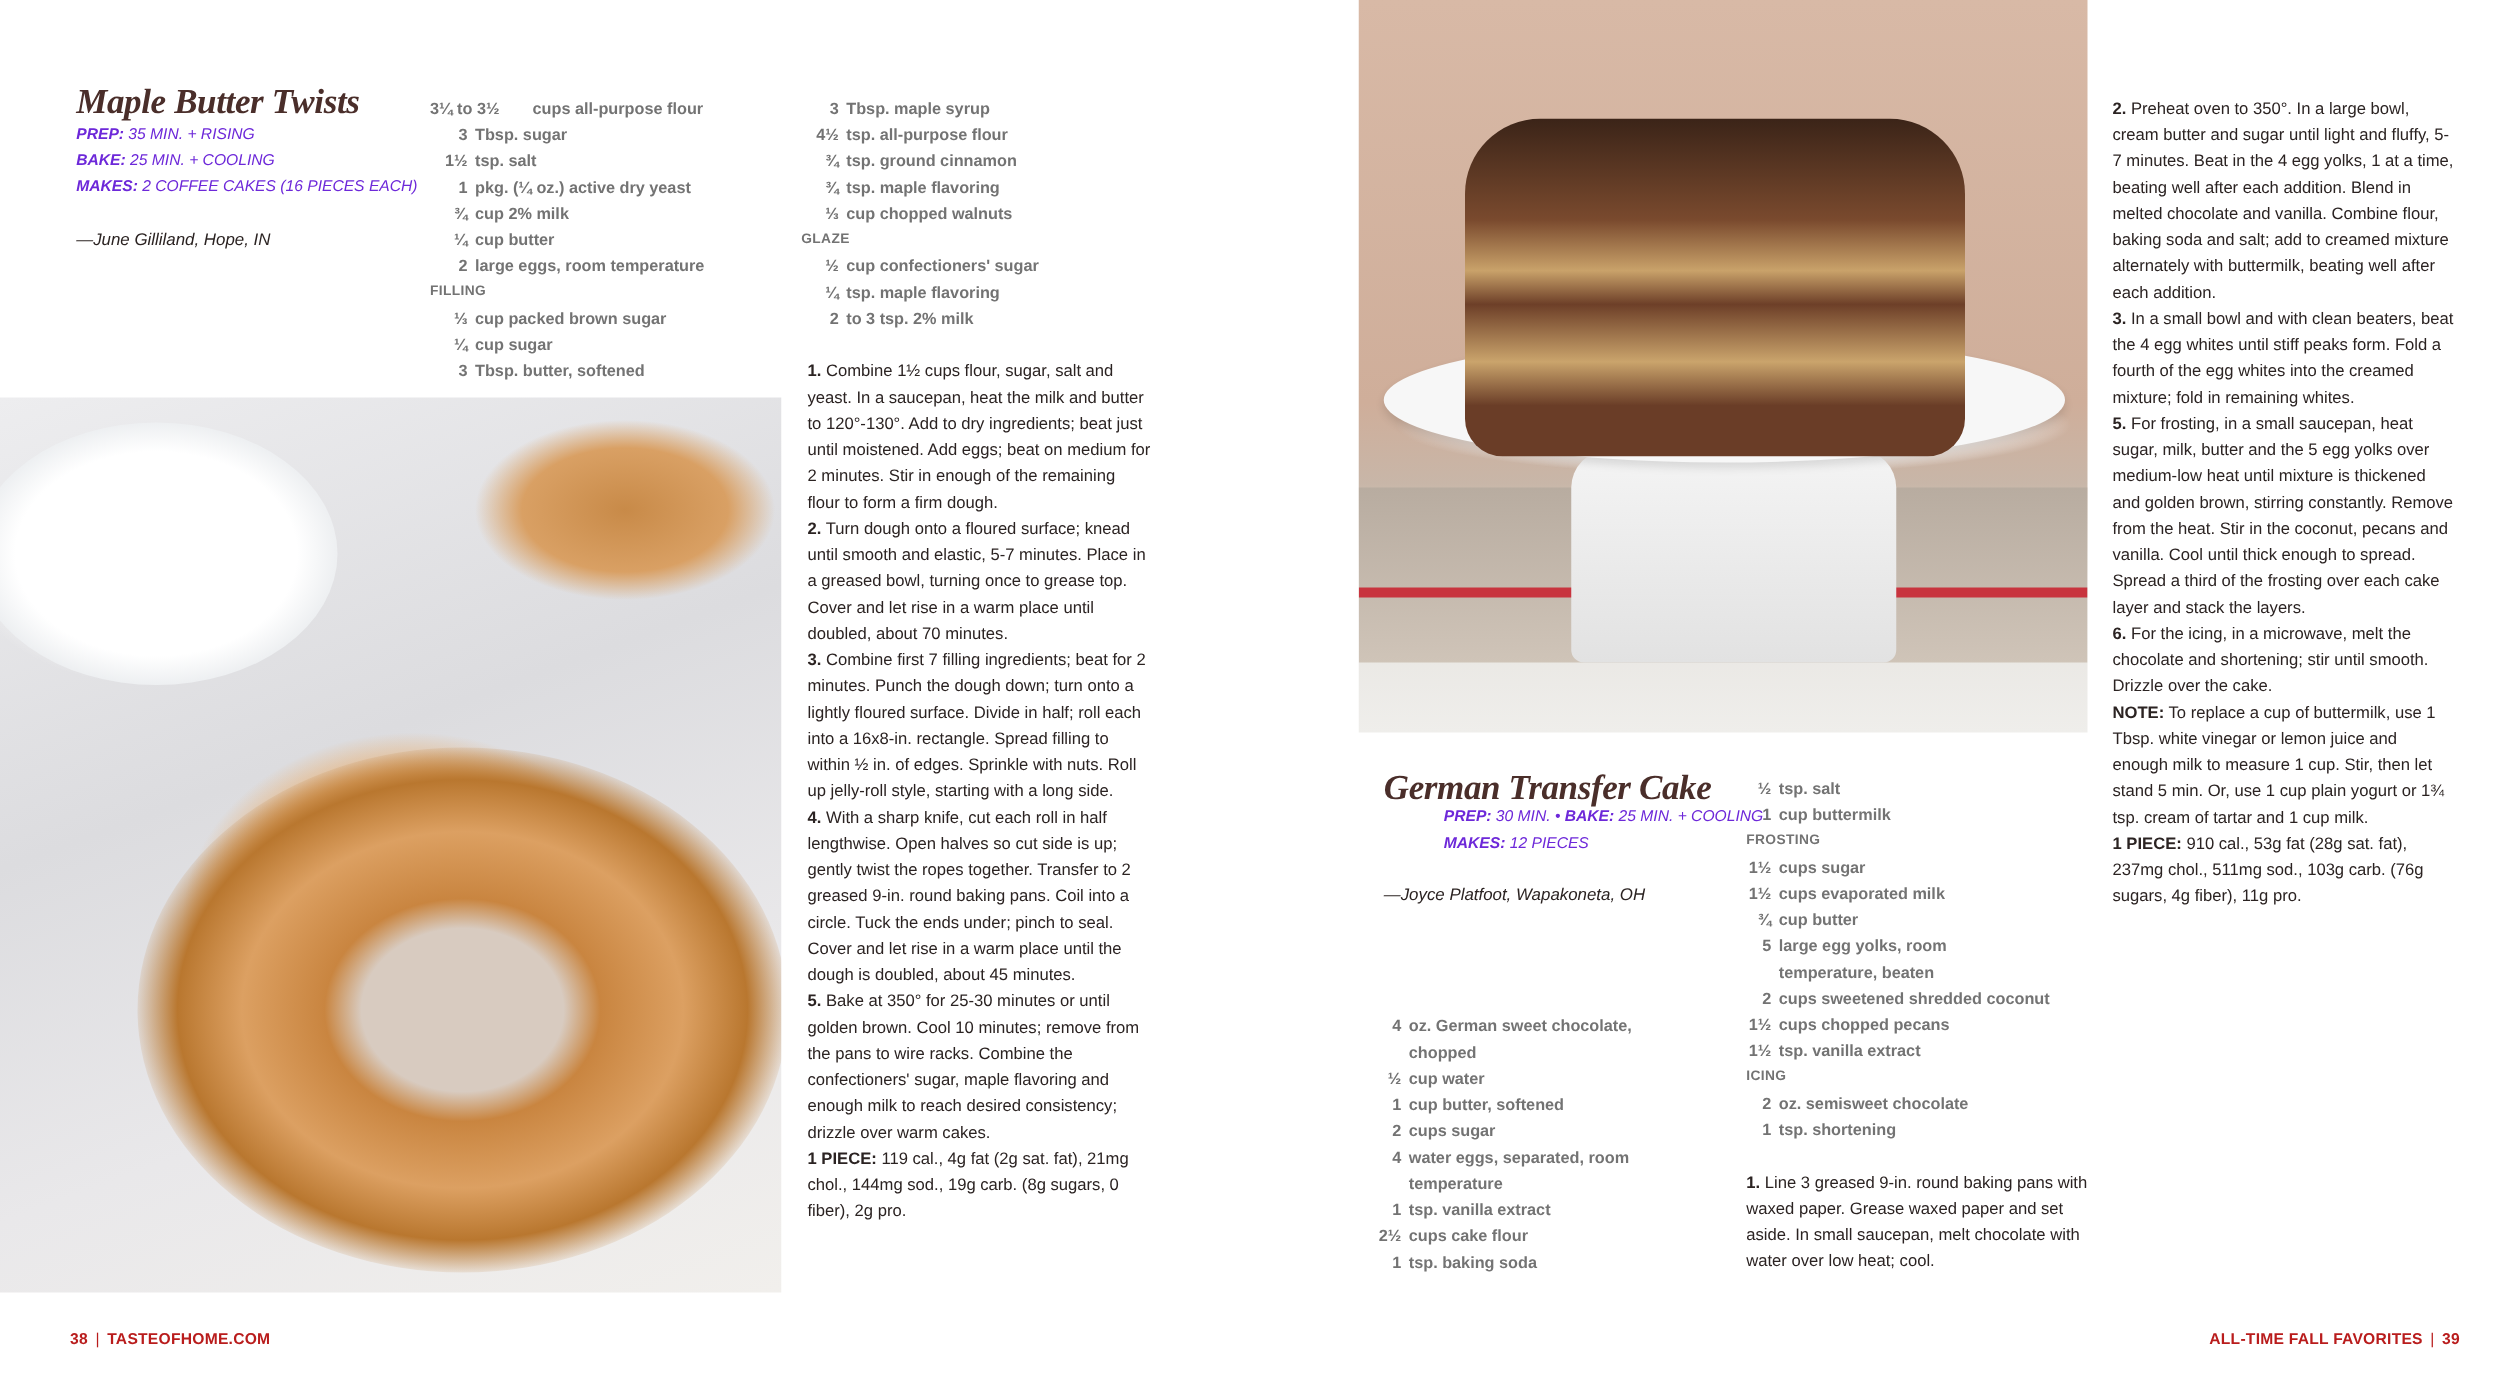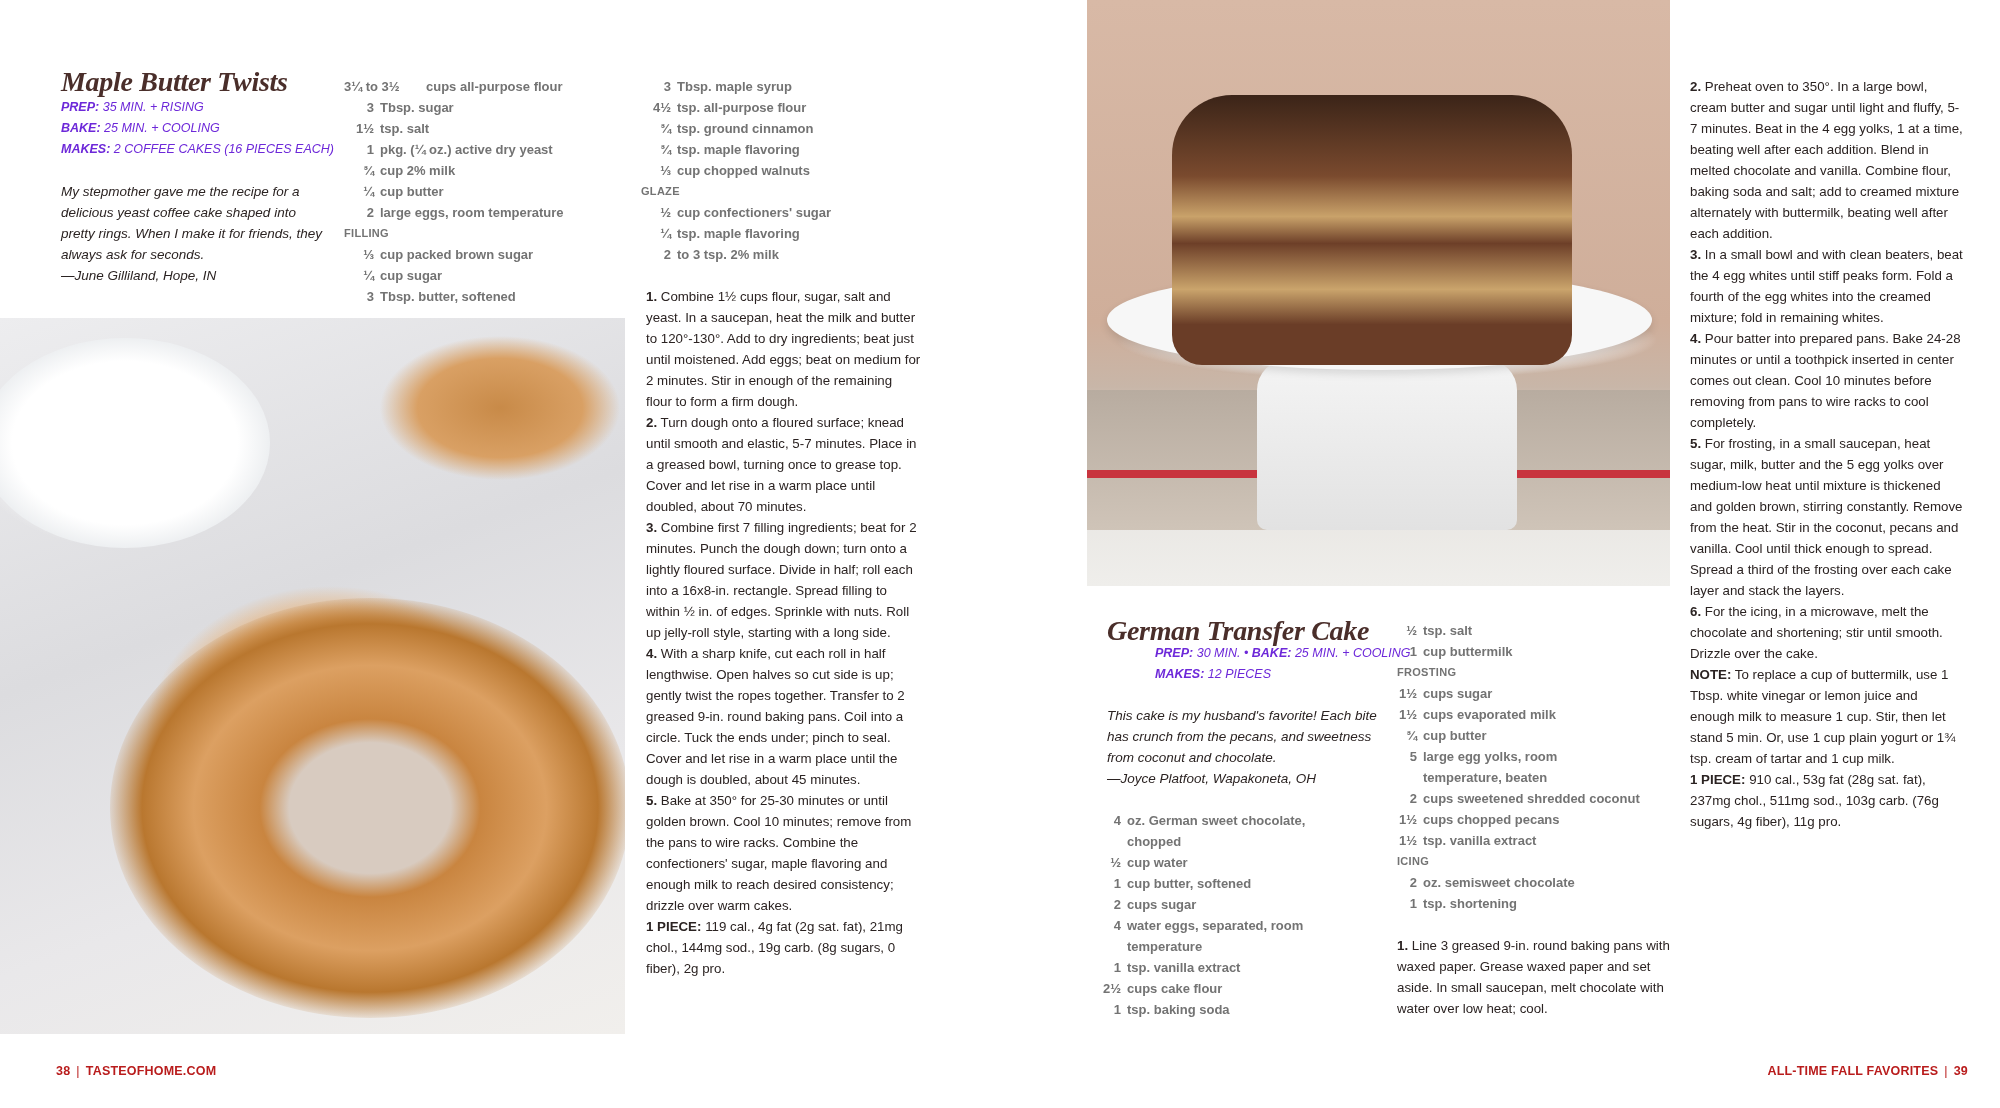--- a/index.html
+++ b/index.html
@@ -63,21 +63,20 @@
 
   <h1 class="abs recipe-title" style="left:61px; top:66px;">Maple Butter Twists</h1>
 
   <div class="abs" style="left:61px; top:97px;">
     <div class="meta-line"><b>PREP:</b> <span>35 MIN. + RISING</span></div>
     <div class="meta-line"><b>BAKE:</b> <span>25 MIN. + COOLING</span></div>
     <div class="meta-line"><b>MAKES:</b> <span>2 COFFEE CAKES (16 PIECES EACH)</span></div>
   </div>
 
   <div class="abs intro" style="left:61px; top:181px; width:270px;">
-    <div>My stepmother gave me the recipe for a delicious yeast coffee cake shaped into pretty rings. When I make it for friends, they always ask for seconds.</div>
     <div>—June Gilliland, Hope, IN</div>
   </div>
 
   <div class="abs ing-list" style="left:350px; top:76px; width:290px;">
     <div class="ing">
         <span class="qty wide" style="width:30px; text-align:left; padding-right:4px; margin-left:-6px;">3¼ to 3½</span>
         <span class="item" style="margin-left:52px;">cups all-purpose flour</span>
       </div>
     <div class="ing">
         <span class="qty">3</span>
@@ -184,21 +183,20 @@
   </div>
 
   <h1 class="abs recipe-title" style="left:1107px; top:615px;">German Transfer Cake</h1>
 
   <div class="abs" style="left:1107px; top:643px;margin-left:48px;">
     <div class="meta-line"><b>PREP:</b> <span>30 MIN.</span> <span>•</span> <b>BAKE:</b> <span>25 MIN. + COOLING</span></div>
     <div class="meta-line"><b>MAKES:</b> <span>12 PIECES</span></div>
   </div>
 
   <div class="abs intro" style="left:1107px; top:705px; width:270px;">
-    <div>This cake is my husband's favorite! Each bite has crunch from the pecans, and sweetness from coconut and chocolate.</div>
     <div>—Joyce Platfoot, Wapakoneta, OH</div>
   </div>
 
   <div class="abs ing-list" style="left:1097px; top:810px; width:250px;">
     <div class="ing">
         <span class="qty">4</span>
         <span class="item">oz. German sweet chocolate, chopped</span>
       </div>
     <div class="ing">
         <span class="qty">½</span>
@@ -279,21 +277,20 @@
       </div>
   </div>
 
   <div class="abs dir" style="left:1397px; top:935px; width:275px;">
     <p><b>1.</b> <span>Line 3 greased 9-in. round baking pans with waxed paper. Grease waxed paper and set aside. In small saucepan, melt chocolate with water over low heat; cool.</span></p>
   </div>
 
   <div class="abs dir" style="left:1690px; top:76px; width:275px;">
     <p><b>2.</b> <span>Preheat oven to 350°. In a large bowl, cream butter and sugar until light and fluffy, 5-7 minutes. Beat in the 4 egg yolks, 1 at a time, beating well after each addition. Blend in melted chocolate and vanilla. Combine flour, baking soda and salt; add to creamed mixture alternately with buttermilk, beating well after each addition.</span></p>
     <p><b>3.</b> <span>In a small bowl and with clean beaters, beat the 4 egg whites until stiff peaks form. Fold a fourth of the egg whites into the creamed mixture; fold in remaining whites.</span></p>
-    <p><b>4.</b> <span>Pour batter into prepared pans. Bake 24-28 minutes or until a toothpick inserted in center comes out clean. Cool 10 minutes before removing from pans to wire racks to cool completely.</span></p>
     <p><b>5.</b> <span>For frosting, in a small saucepan, heat sugar, milk, butter and the 5 egg yolks over medium-low heat until mixture is thickened and golden brown, stirring constantly. Remove from the heat. Stir in the coconut, pecans and vanilla. Cool until thick enough to spread. Spread a third of the frosting over each cake layer and stack the layers.</span></p>
     <p><b>6.</b> <span>For the icing, in a microwave, melt the chocolate and shortening; stir until smooth. Drizzle over the cake.</span></p>
     <p><b>NOTE:</b> <span>To replace a cup of buttermilk, use 1 Tbsp. white vinegar or lemon juice and enough milk to measure 1 cup. Stir, then let stand 5 min. Or, use 1 cup plain yogurt or 1¾ tsp. cream of tartar and 1 cup milk.</span></p>
     <p><b>1 PIECE:</b> <span>910 cal., 53g fat (28g sat. fat), 237mg chol., 511mg sod., 103g carb. (76g sugars, 4g fiber), 11g pro.</span></p>
   </div>
 
   <div class="abs footer" style="right:32px; top:1064px;">
     <span>ALL-TIME FALL FAVORITES</span><span class="sep">|</span><span>39</span>
   </div>
 </section>

